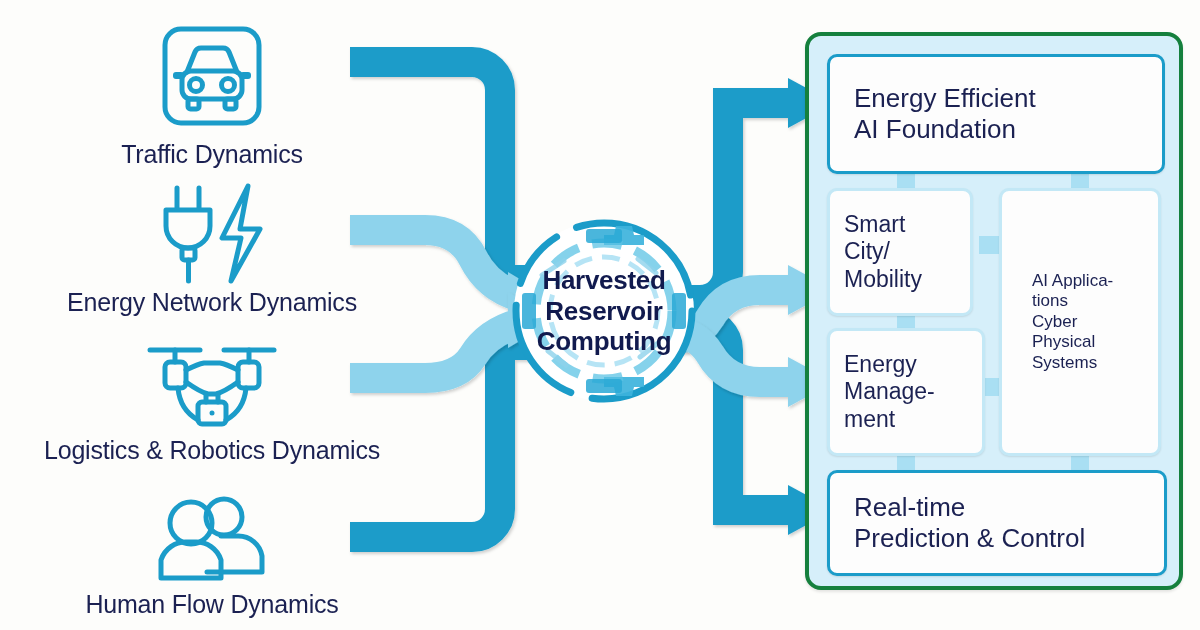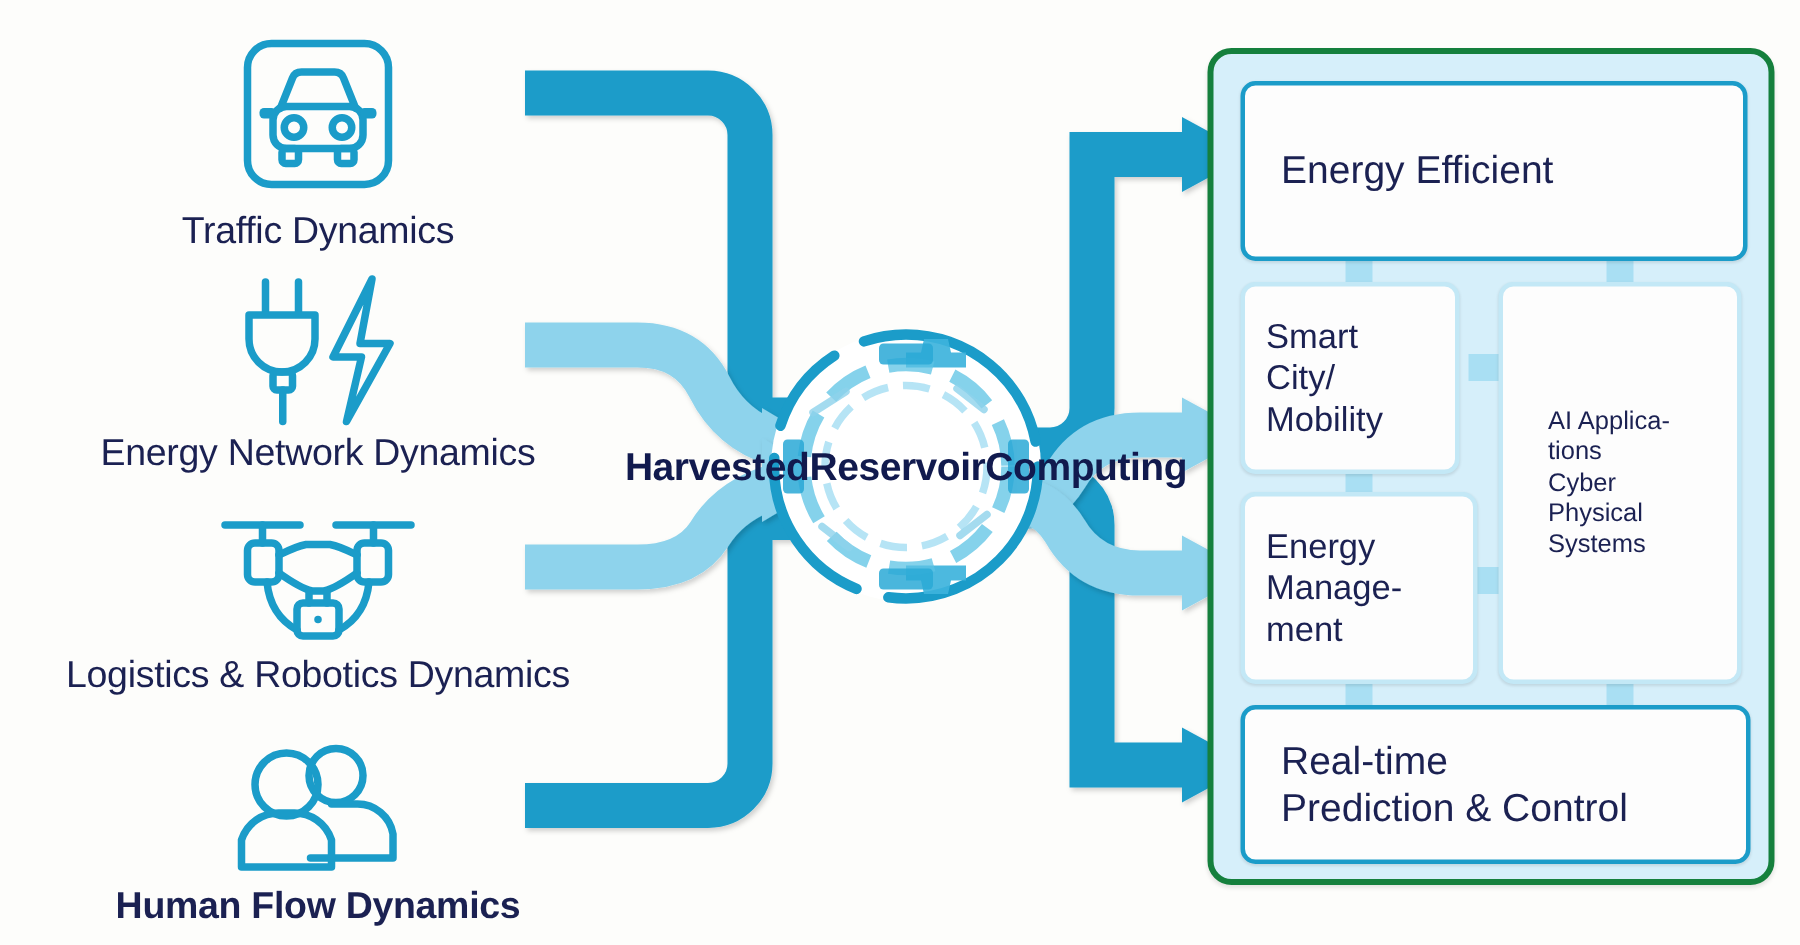--- a/index.html
+++ b/index.html
@@ -47,21 +47,21 @@
     height: 192px;
   }
   #center-node .node-svg {
     position: absolute;
     inset: 0;
   }
   #center-label {
     position: absolute;
     inset: 0;
     display: flex;
-    flex-direction: row;
+    flex-direction: column;
     align-items: center;
     justify-content: center;
     font-size: 26px;
     font-weight: bold;
     color: #111a4e;
     line-height: 1.17;
     letter-spacing: -0.3px;
   }
 
   
@@ -233,21 +233,21 @@
           <path d="M64 58 V66"></path>
           <path d="M76 58 V66"></path>
           <rect x="56" y="66" width="28" height="22" rx="4"></rect>
           <circle cx="70" cy="77" r="2.5" fill="#1b9cc9" stroke="none"></circle>
         </g>
       </svg>
     </span>
     <span class="source-label">Logistics &amp; Robotics Dynamics</span>
   </div>
 
-  <div class="source" style="top:492px;font-weight:bold;">
+  <div class="source" style="top:492px;">
     <span class="source-icon">
       <svg width="126" height="96" viewBox="0 0 126 96" xmlns="http://www.w3.org/2000/svg">
         <g fill="none" stroke="#1b9cc9" stroke-width="5" stroke-linecap="round" stroke-linejoin="round">
           <circle cx="75" cy="25" r="18"></circle>
           <path d="M58 80 H113 V64 A24 24 0 0 0 89 44 H72"></path>
           <circle cx="42" cy="31" r="21"></circle>
           <path d="M12 86 V68 A26 26 0 0 1 38 50 H46 A26 26 0 0 1 72 68 V86 Z"></path>
         </g>
       </svg>
     </span>
@@ -300,20 +300,21 @@
     <div class="connector" style="left:262px; top:130px; width:18px; height:30px;"></div>
     <div class="connector" style="left:88px; top:272px; width:18px; height:28px;"></div>
     <div class="connector" style="left:170px; top:200px; width:28px; height:18px;"></div>
     <div class="connector" style="left:170px; top:342px; width:28px; height:18px;"></div>
     <div class="connector" style="left:88px; top:412px; width:18px; height:30px;"></div>
     <div class="connector" style="left:262px; top:412px; width:18px; height:30px;"></div>
 
     <div class="out-box primary" id="box-foundation">
       <span class="out-text">
         <span>Energy Efficient</span><br>
+        <span>AI Foundation</span>
       </span>
     </div>
 
     <div class="out-box secondary" id="box-smartcity">
       <span class="out-text">
         <span>Smart City/</span><br>
         <span>Mobility</span>
       </span>
     </div>
 

